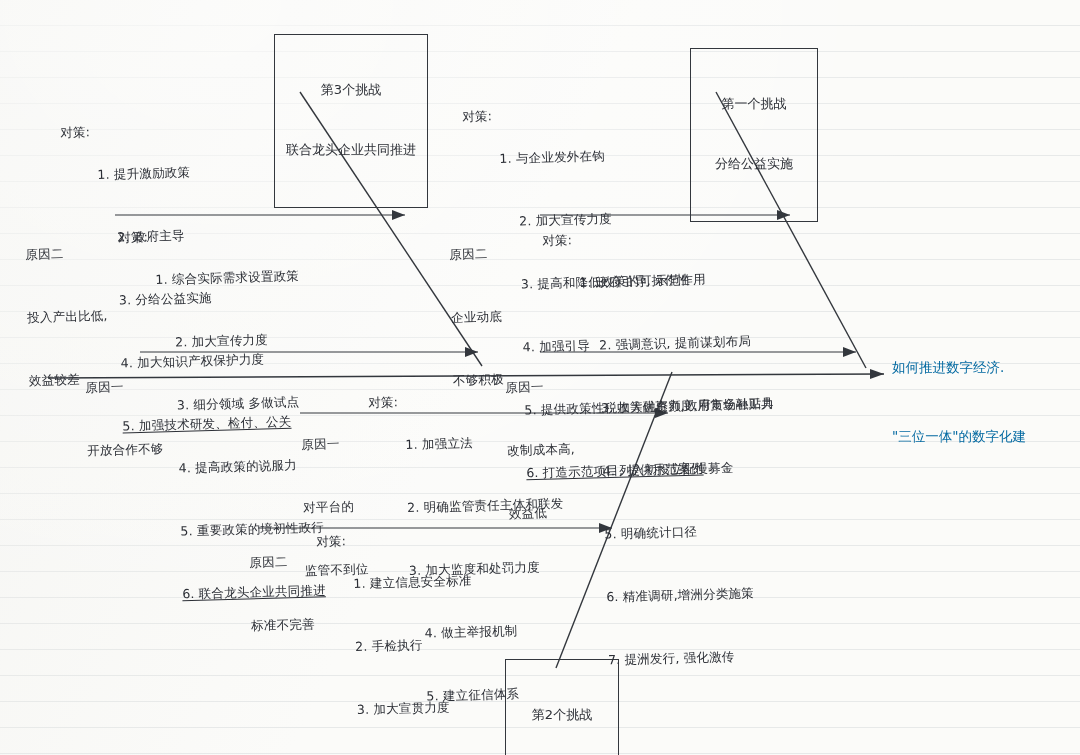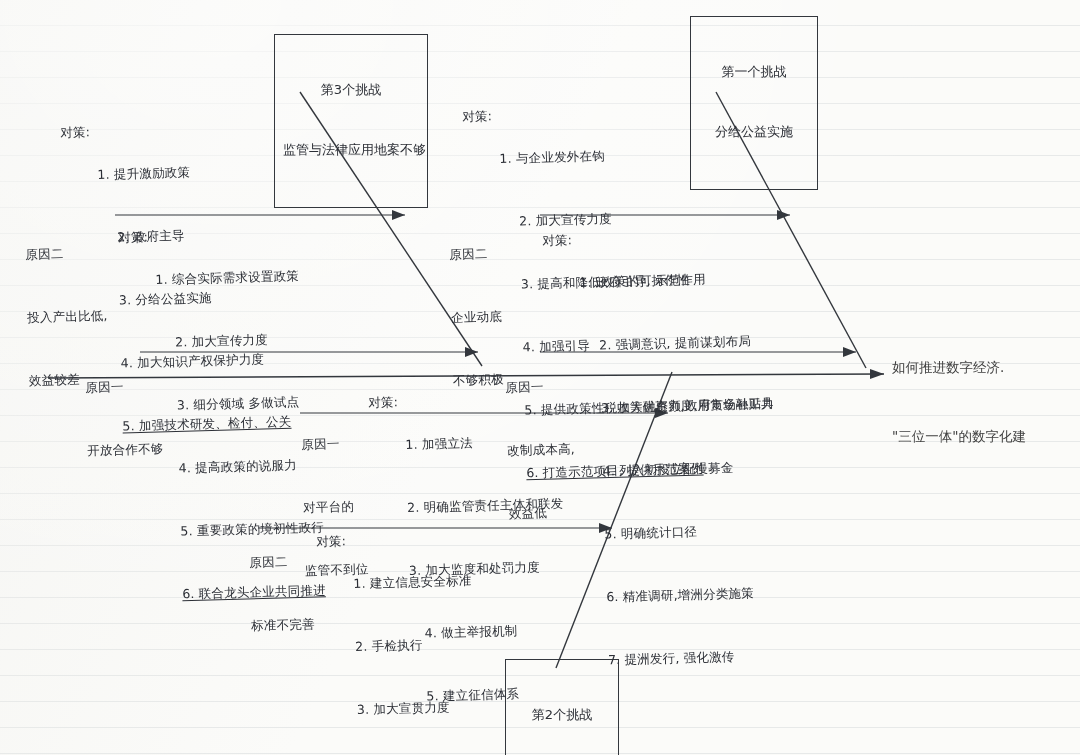--- a/index.html
+++ b/index.html
@@ -61,21 +61,21 @@
     line-height: 20px;
     text-align: center;
     padding: 5px 8px 7px;
     background: transparent;
     white-space: pre;
   }
   .box .l1 { display: block; }
   .box .l2 { display: block; }
   .effect {
     position: absolute;
-    color: #404040;
+    color: #0369a1;
     font-family: "DejaVu Sans", sans-serif;
     font-size: 13.5px;
     line-height: 23px;
     white-space: pre;
   }
   .item-list { }
   .item-list div { white-space: pre; }
   .u { text-decoration: underline; text-underline-offset: 2px; }
 </style>
 </head>
@@ -107,24 +107,24 @@
     <polygon points="856,352 843,347 843,357" fill="#33373d"></polygon>
 
     <line x1="300" y1="413" x2="668" y2="413" stroke="#33373d" stroke-width="1.2"></line>
     <polygon points="668,413 655,408 655,418" fill="#33373d"></polygon>
     <line x1="258" y1="528" x2="612" y2="528" stroke="#33373d" stroke-width="1.2"></line>
     <polygon points="612,528 599,523 599,533" fill="#33373d"></polygon>
   </svg>
 
   <div class="box" style="left:274px; top:34px; width:136px;">
     <span class="l1">第3个挑战</span>
-    <span class="l2">监管与法律应用地案不够</span>
-  </div>
-
-  <div class="box" style="left:690px; top:16px; width:110px;">
+    <span class="l2">联合龙头企业共同推进</span>
+  </div>
+
+  <div class="box" style="left:690px; top:48px; width:110px;">
     <span class="l1">第一个挑战</span>
     <span class="l2">分给公益实施</span>
   </div>
 
   <div class="box" style="left:505px; top:659px; width:96px;">
     <span class="l1">第2个挑战</span>
     
   </div>
 
   <div class="effect tilt2" style="left:892px; top:310px; width:180px;">

